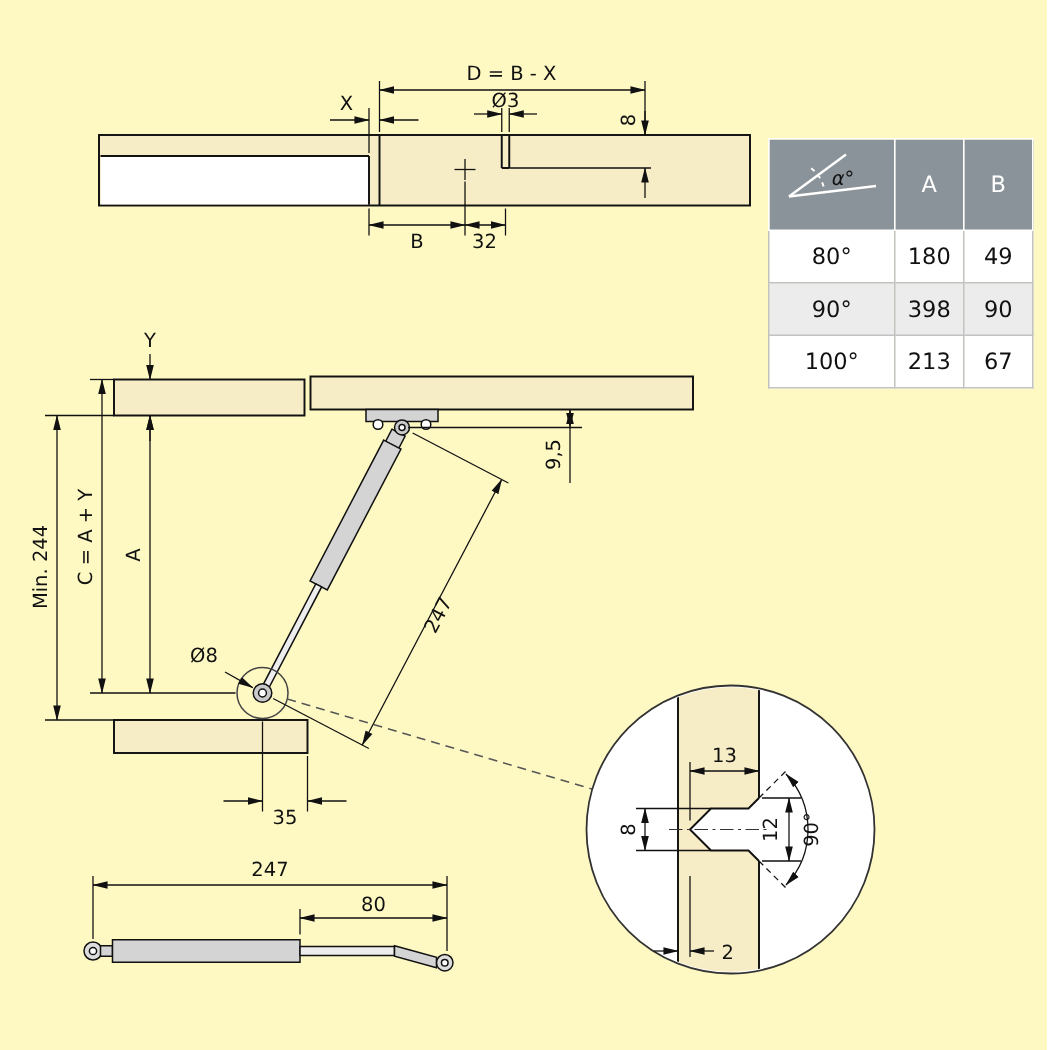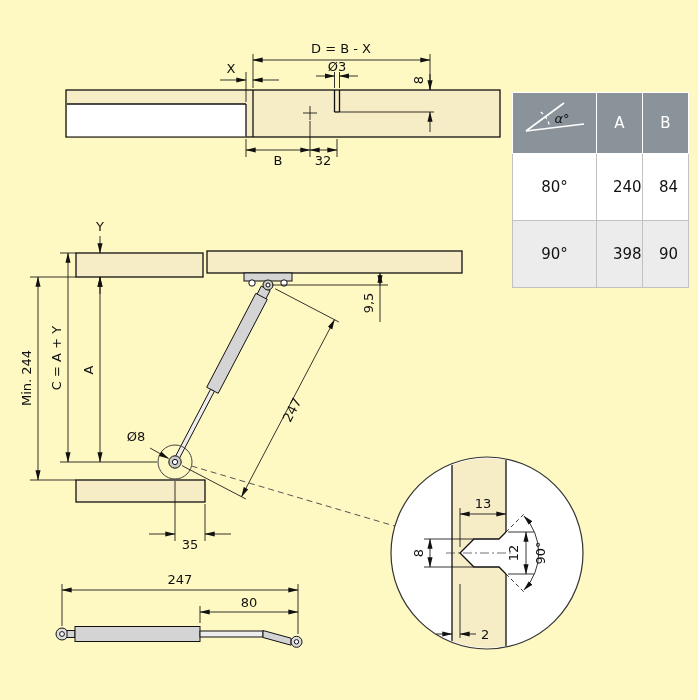--- a/index.html
+++ b/index.html
@@ -10,21 +10,21 @@
   .d{stroke:#111;stroke-width:.85;fill:none;}
   .dash{stroke:#555;stroke-width:1;fill:none;stroke-dasharray:6 4;}
   .panelF{fill:#f6ecc6;}
   .panel{fill:#f6ecc6;stroke:#111;stroke-width:1.3;}
   .metal{fill:#d4d4d4;stroke:#111;stroke-width:1;}
   .lite{fill:#ededed;stroke:#111;stroke-width:1;}
   .whit{fill:#fff;stroke:#111;stroke-width:1;}
   .angle-table{position:absolute;left:512px;top:92px;width:176px;border-collapse:collapse;
     font-size:15px;color:#111;text-align:center;table-layout:fixed;}
   .angle-table th{background:#8a9399;color:#fff;border:1px solid #fff;height:60px;font-weight:normal;padding:0;}
-  .angle-table td{border:1px solid #c2c2c2;height:34px;background:#fff;padding:16px;margin-left:36px;}
+  .angle-table td{border:1px solid #c2c2c2;height:34px;background:#fff;padding:0;margin-left:36px;}
   .angle-table tr.alt td{background:#ececec;}
 </style>
 </head>
 <body>
 
 <div class="stage">
 
 <svg width="700" height="700" viewBox="0 0 700 700">
   <defs>
     <marker id="ar" viewBox="0 0 10 6" refX="9.5" refY="3" markerWidth="12" markerHeight="7.2" orient="auto-start-reverse">
@@ -218,24 +218,29 @@
           <text x="42" y="24" fill="#fff" font-size="13" font-style="italic" text-anchor="middle">α°</text>
         </svg>
       </th>
       <th>A</th>
       <th>B</th>
     </tr>
   </thead>
   <tbody>
     <tr>
       <td>80°</td>
-      <td>240</td>
-      <td>84</td>
+      <td>180</td>
+      <td>49</td>
     </tr>
     <tr class="alt">
       <td>90°</td>
       <td>398</td>
       <td>90</td>
     </tr>
+    <tr>
+      <td>100°</td>
+      <td>213</td>
+      <td>67</td>
+    </tr>
   </tbody>
 </table>
 
 </div>
 
 </body></html>

